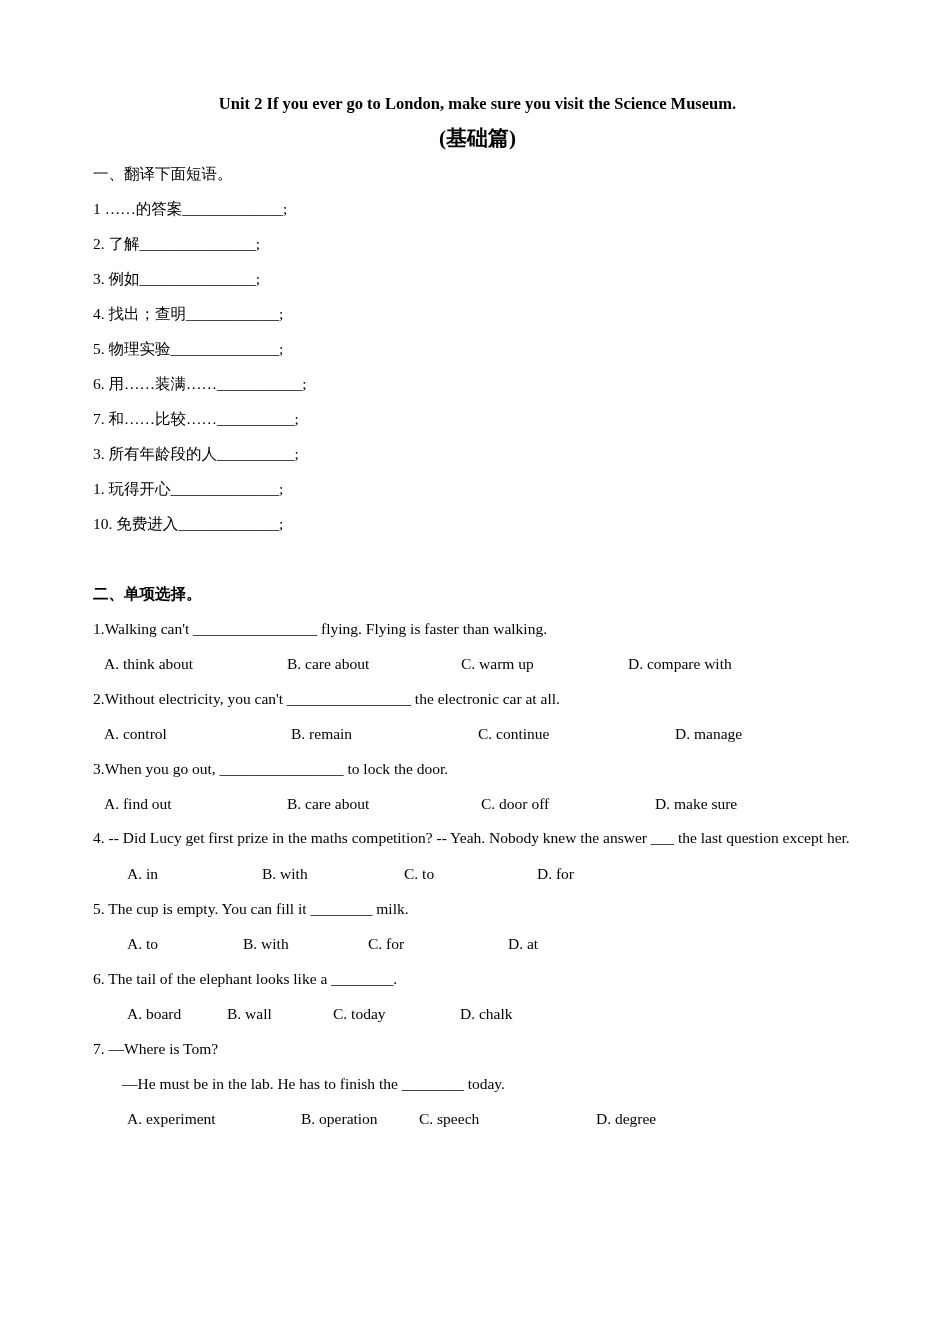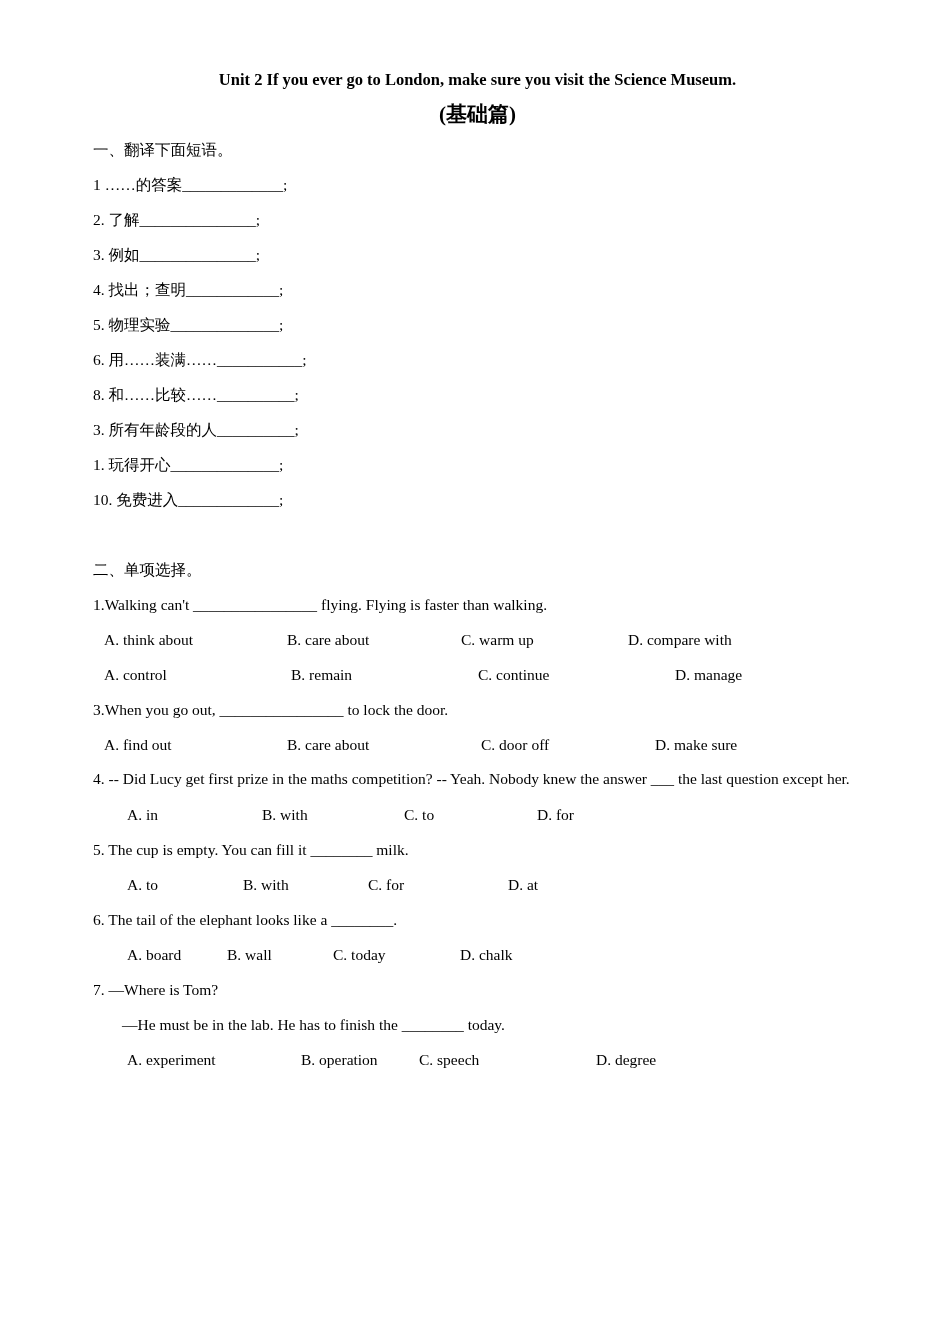--- a/index.html
+++ b/index.html
@@ -10,39 +10,39 @@
     color: #000000;
   }
   .page {
     position: relative;
     width: 950px;
     height: 1344px;
     background: #ffffff;
     overflow: hidden;
   }
   .content {
-    padding: 62px 88px 0 93px;
+    padding: 86px 88px 0 93px;
     font-size: 15.5px;
   }
   .line {
     line-height: 35px;
     white-space: nowrap;
   }
   .title-line {
     text-align: center;
     font-weight: bold;
     font-size: 16.5px;
   }
   .subtitle-line {
     text-align: center;
     font-weight: bold;
     font-size: 21px;
   }
   .sec1-heading { font-weight: normal; }
-  .sec2-heading { font-weight: normal; }
+  .sec2-heading { font-weight: bold; }
   .spacer { height: 35px; }
   .q-wrap {
     line-height: 28px;
     white-space: normal;
     padding: 3px 0 4px 0;
   }
   .options {
     padding-left: 11px;
   }
   .options-indent {
@@ -64,34 +64,35 @@
     <div class="line subtitle-line">(基础篇)</div>
 
     <div class="line sec1-heading">一、翻译下面短语。</div>
 
     <div class="line">1 ……的答案_____________;</div>
     <div class="line">2. 了解_______________;</div>
     <div class="line">3. 例如_______________;</div>
     <div class="line">4. 找出；查明____________;</div>
     <div class="line">5. 物理实验______________;</div>
     <div class="line">6. 用……装满……___________;</div>
-    <div class="line">8. 和……比较……__________;</div>
+    <div class="line">7. 和……比较……__________;</div>
     <div class="line">3. 所有年龄段的人__________;</div>
     <div class="line">1. 玩得开心______________;</div>
     <div class="line">10. 免费进入_____________;</div>
 
     <div class="spacer"></div>
 
     <div class="line sec2-heading">二、单项选择。</div>
 
     <div class="line">1.Walking can't ________________ flying. Flying is faster than walking.</div>
     <div class="line options">
       <span class="opt" style="width:183px">A. think about</span><span class="opt" style="width:174px">B. care about</span><span class="opt" style="width:167px">C. warm up</span><span class="opt">D. compare with</span>
     </div>
 
+    <div class="line">2.Without electricity, you can't ________________ the electronic car at all.</div>
     <div class="line options">
       <span class="opt" style="width:187px">A. control</span><span class="opt" style="width:187px">B. remain</span><span class="opt" style="width:197px">C. continue</span><span class="opt">D. manage</span>
     </div>
 
     <div class="line">3.When you go out, ________________ to lock the door.</div>
     <div class="line options">
       <span class="opt" style="width:183px">A. find out</span><span class="opt" style="width:194px">B. care about</span><span class="opt" style="width:174px">C. door off</span><span class="opt">D. make sure</span>
     </div>
 
     <div class="q-wrap">4. -- Did Lucy get first prize in the maths competition? -- Yeah. Nobody knew the answer ___ the last question except her.</div>

